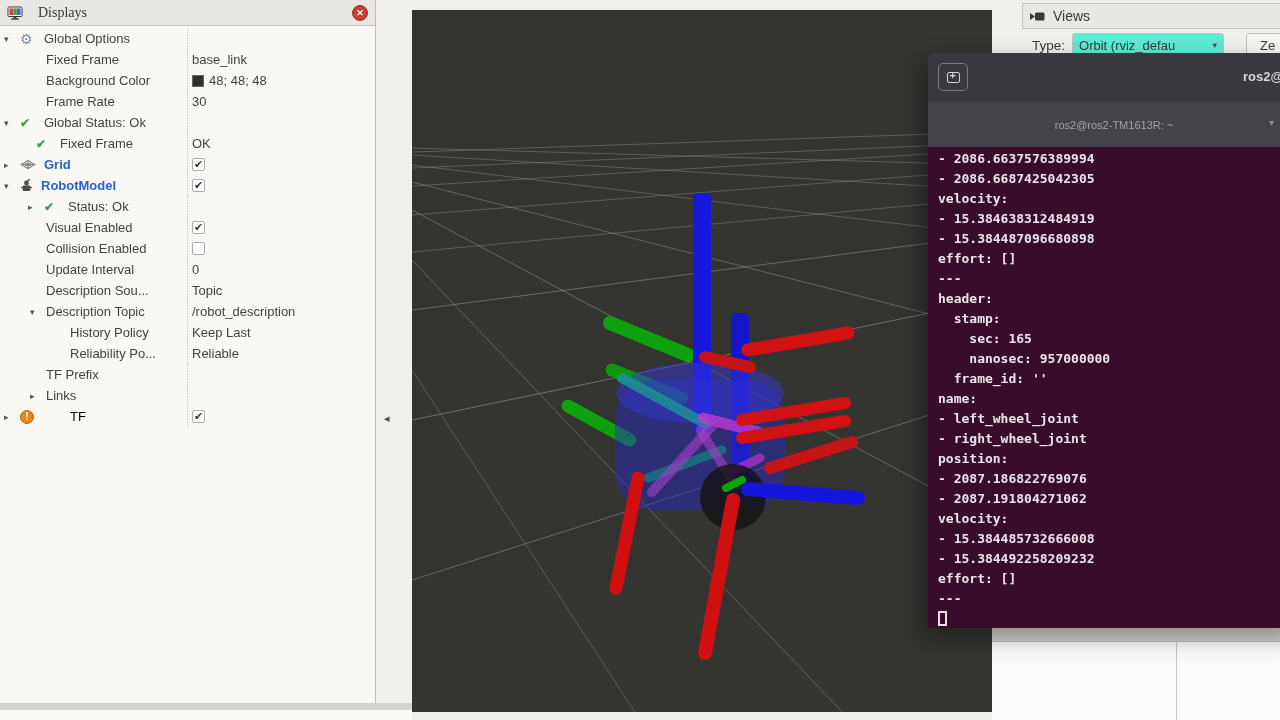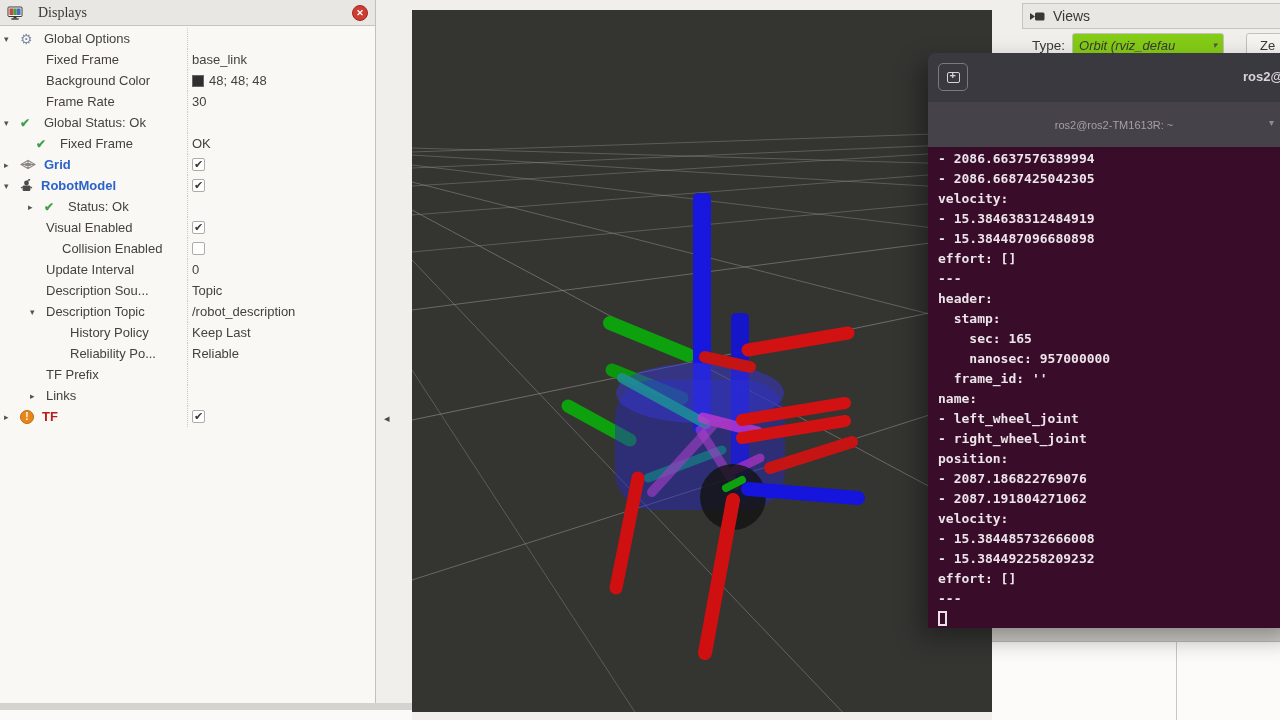--- a/index.html
+++ b/index.html
@@ -23,21 +23,21 @@
     overflow:hidden; white-space:nowrap; }
   .tarrow { width:16px; flex:none; font-size:9px; color:#55534f; text-align:left; }
   .ic-gear { width:16px; flex:none; margin-right:8px; font-size:14px; color:#7f8aa8; line-height:14px; }
   .ic-check { width:16px; flex:none; margin-right:8px; font-size:12px; font-weight:bold; color:#3da04b; }
   .ic-warn { width:14px; height:14px; flex:none; margin-right:8px; border-radius:50%;
     background:#e8861a; border:1px solid #c06810; color:#fff; font-size:10px; font-weight:bold;
     line-height:12px; text-align:center; }
   .ic-svg { flex:none; margin-right:8px; }
   .tlabel { overflow:hidden; text-overflow:clip; }
   .tlabel.blue { color:#2b63c8; font-weight:bold; }
-  .tlabel.orange { color:#b91c1c; font-weight:bold; }
+  .tlabel.orange { color:#000000; font-weight:normal;margin-left:28px; }
   .swatch { width:12px; height:12px; flex:none; border:1px solid #666; margin-right:5px; }
   .cbox { width:13px; height:13px; flex:none; border:1px solid #aeaca8; background:#fff;
     border-radius:2px; font-size:11px; line-height:11px; text-align:center; color:#3a3834; }
 
   .bottom-band { position:absolute; left:0; top:703px; width:412px; height:7px; background:#d5d3cf; z-index:3; }
   .bottom-white { position:absolute; left:0; top:710px; width:412px; height:10px; background:#fbfaf8; z-index:3; }
 
   
   .gutter { position:absolute; left:376px; top:0; width:36px; height:703px; background:#f0efeb; z-index:2; }
   .collapse-arrow { position:absolute; left:8px; top:412px; font-size:11px; color:#4c4a46; }
@@ -48,22 +48,22 @@
   .viewport svg { display:block; }
 
   
   .views-panel { position:absolute; left:992px; top:0; width:288px; height:720px;
     background:#f0efeb; z-index:2; }
   .views-header { position:absolute; left:30px; top:3px; width:280px; height:26px;
     background:#e9e7e3; border:1px solid #c6c4c0; display:flex; align-items:center;
     gap:7px; padding:0 7px; font-size:14px; color:#3a3834; }
   .views-typerow { position:absolute; left:40px; top:33px; display:flex; align-items:center; }
   .type-label { font-size:13.5px; color:#3a3834; margin-right:7px; }
-  .combo { width:152px; height:24px; background:#84cc16; border:1px solid #c3c1bd; border-radius:3px;
-    display:flex; align-items:center; padding:0 6px; font-size:13px; color:#3a3834;font-style:italic; }
+  .combo { width:152px; height:24px; background:#5eead4; border:1px solid #c3c1bd; border-radius:3px;
+    display:flex; align-items:center; padding:0 6px; font-size:13px; color:#3a3834; }
   .combo .cval { flex:1; overflow:hidden; white-space:nowrap; }
   .combo .carr { font-size:9px; color:#55534f; margin-left:4px; }
   .zero-btn { margin-left:22px; width:84px; height:24px; background:#f5f4f1;
     border:1px solid #c3c1bd; border-radius:3px; font-size:13px; color:#3a3834;
     text-align:left; padding-left:13px; font-family:"Liberation Sans",sans-serif; }
   .views-grayband { position:absolute; left:0; top:628px; width:288px; height:13px; background:#d3d1cd; }
   .views-white { position:absolute; left:0; top:641px; width:288px; height:79px;
     background:#fcfbf9; border-top:1px solid #bdbbb7; }
   .views-vdivider { position:absolute; left:184px; top:641px; width:1px; height:79px; background:#c9c7c3; }
 
@@ -196,21 +196,21 @@
       </div>
       <div class="trow">
         <div class="tcell-l" style="padding-left:46px">
           <span class="tlabel">Visual Enabled</span>
         </div>
         <div class="tcell-r">
           <span class="cbox">✔</span>
         </div>
       </div>
       <div class="trow">
-        <div class="tcell-l" style="padding-left:62px">
+        <div class="tcell-l" style="padding-left:46px">
           <span class="tlabel">Collision Enabled</span>
         </div>
         <div class="tcell-r">
           <span class="cbox"></span>
         </div>
       </div>
       <div class="trow">
         <div class="tcell-l" style="padding-left:46px">
           <span class="tlabel">Update Interval</span>
         </div>

